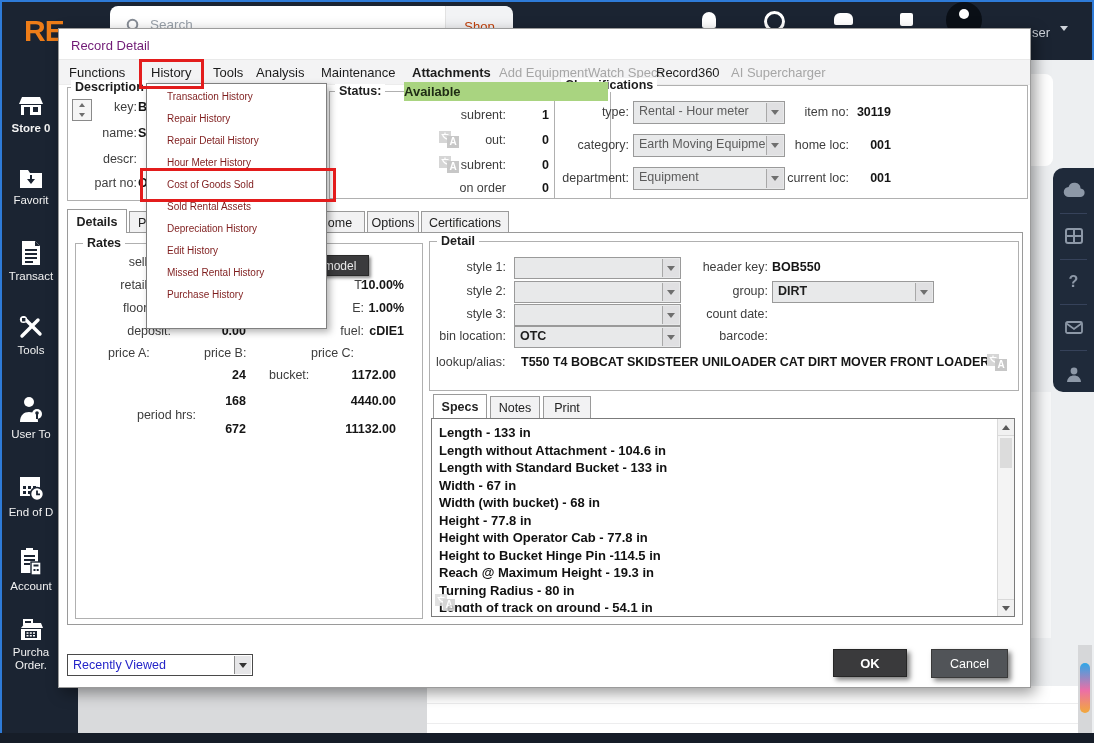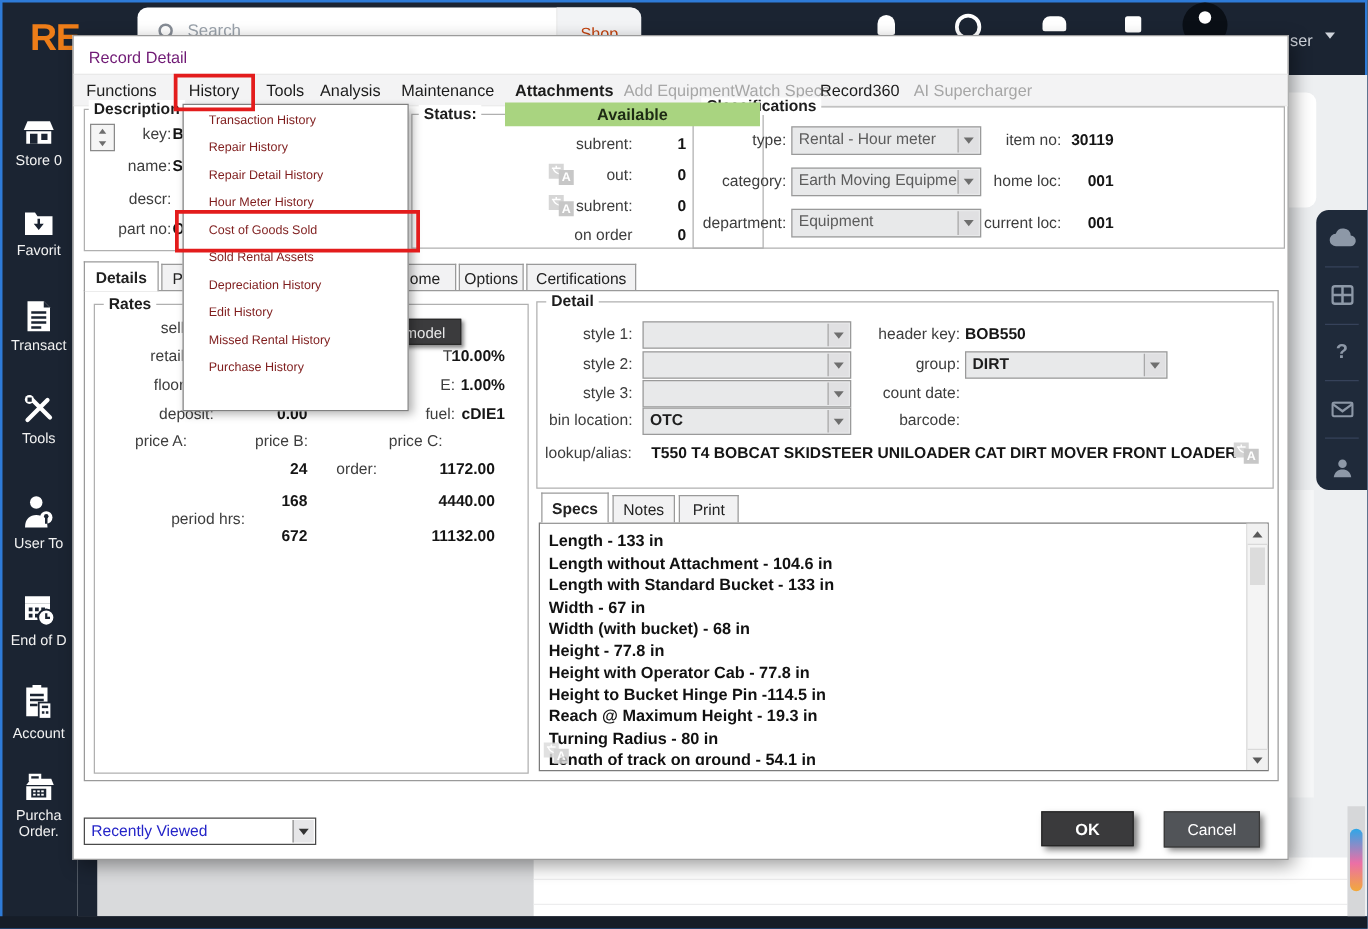--- a/index.html
+++ b/index.html
@@ -68,21 +68,21 @@
   <div class="abs" style="left:702px;top:12px;width:14px;height:16px;background:#fff;border-radius:7px 7px 2px 2px;"></div>
   <div class="abs" style="left:764px;top:11px;width:15px;height:15px;border:3px solid #fff;border-radius:50%;"></div>
   <div class="abs" style="left:834px;top:13px;width:19px;height:12px;background:#fff;border-radius:6px 6px 2px 2px;"></div>
   <div class="abs" style="left:900px;top:13px;width:13px;height:13px;background:#fff;border-radius:2px;"></div>
   <div class="abs" style="left:946px;top:2px;width:36px;height:36px;background:#0a0f16;border-radius:50%;">
     <span class="abs" style="left:13px;top:7px;width:10px;height:10px;background:#fff;border-radius:50%;"></span>
   </div>
   <span class="abs" style="left:1032px;top:25px;font-size:13px;color:#cfd3da;">ser</span>
   <span class="abs" style="left:1060px;top:31px;"><span class="caret-d" style="border-top-color:#cfd3da;"></span></span>
 
-  <div class="side-item" style="top:94px;">
+  <div class="side-item" style="top:94px;font-weight:bold;">
     <span><svg width="26" height="24" viewBox="0 0 26 24">
           <path fill="#fff" d="M4 3h18l3 7H1z"></path>
           <path fill="#fff" d="M3 11h20v10H3z"></path>
           <path fill="#1b2432" d="M6 13h6v8H6zM15 13h5v5h-5z"></path>
         </svg></span>
     <div class="side-label">Store 0</div>
   </div>
   <div class="side-item" style="top:168px;">
     <span><svg width="24" height="22" viewBox="0 0 24 22">
           <path fill="#fff" d="M1 2h8l2 3h12v15H1z"></path>
@@ -233,21 +233,21 @@
     <span class="abs lbl b" style="left:79px;top:71px;">B</span>
     <span class="abs lbl r" style="left:20px;top:97px;width:58px;">name:</span>
     <span class="abs lbl b" style="left:79px;top:97px;">S</span>
     <span class="abs lbl r" style="left:20px;top:123px;width:58px;">descr:</span>
     <span class="abs lbl b" style="left:79px;top:123px;"></span>
     <span class="abs lbl r" style="left:20px;top:147px;width:58px;">part no:</span>
     <span class="abs lbl b" style="left:79px;top:147px;">O</span>
 
     <div class="grp" style="left:270px;top:62px;width:280px;height:106px;"></div>
     <span class="legend" style="left:276px;top:55px;">Status:</span>
-    <div class="abs" style="left:345px;top:53px;width:204px;height:19px;background:#a9d480;z-index:5;text-align:center;font-size:13px;font-weight:bold;color:#1e2b14;line-height:19px;">Available</div>
+    <div class="abs" style="left:345px;top:53px;width:204px;height:19px;background:#a9d480;z-index:5;font-size:13px;font-weight:bold;color:#1e2b14;line-height:19px;">Available</div>
     <span class="abs lbl r" style="left:350px;top:79px;width:97px;">subrent:</span>
     <span class="abs lbl b r" style="left:450px;top:79px;width:40px;">1</span>
     <span class="abs" style="left:379px;top:99px;"><svg width="22" height="22">
           <rect x="1" y="3" width="12" height="12" fill="#d6d6d6"></rect>
           <path d="M3.5 6.5h7M7 4.5v2M4.5 6.5c.6 2.2 3 4.2 5.5 4.8" stroke="#fff" stroke-width="1.2" fill="none"></path>
           <rect x="9" y="8" width="12" height="12" fill="#c7c7c7"></rect>
           <text x="15" y="17" font-size="10" fill="#fff" text-anchor="middle" font-weight="bold" font-family="Liberation Sans">A</text>
         </svg></span>
     <span class="abs lbl r" style="left:350px;top:104px;width:97px;">out:</span>
     <span class="abs lbl b r" style="left:450px;top:104px;width:40px;">0</span>
@@ -312,21 +312,21 @@
     <span class="abs lbl b r" style="left:300px;top:249px;width:45px;">10.00%</span>
     <span class="abs lbl r" style="left:270px;top:272px;width:35px;">E:</span>
     <span class="abs lbl b r" style="left:300px;top:272px;width:45px;">1.00%</span>
     <span class="abs lbl r" style="left:270px;top:295px;width:35px;">fuel:</span>
     <span class="abs lbl b r" style="left:300px;top:295px;width:45px;">cDIE1</span>
     <span class="abs lbl" style="left:49px;top:317px;">price A:</span>
     <span class="abs lbl" style="left:145px;top:317px;">price B:</span>
     <span class="abs lbl" style="left:252px;top:317px;">price C:</span>
     <span class="abs lbl r" style="left:45px;top:339px;width:92px;margin-top:40px;">period hrs:</span>
     <span class="abs lbl b r" style="left:120px;top:339px;width:67px;">24</span>
-    <span class="abs lbl" style="left:210px;top:339px;">order:</span>
+    <span class="abs lbl" style="left:210px;top:339px;">bucket:</span>
     <span class="abs lbl b r" style="left:250px;top:339px;width:87px;">1172.00</span>
     <span class="abs lbl b r" style="left:120px;top:365px;width:67px;">168</span>
     <span class="abs lbl b r" style="left:250px;top:365px;width:87px;">4440.00</span>
     <span class="abs lbl b r" style="left:120px;top:393px;width:67px;">672</span>
     <span class="abs lbl b r" style="left:250px;top:393px;width:87px;">11132.00</span>
 
     <div class="grp" style="left:370px;top:212px;width:588px;height:148px;"></div>
     <span class="legend" style="left:378px;top:205px;">Detail</span>
     <span class="abs lbl r" style="left:380px;top:231px;width:67px;">style 1:</span>
     <div class="dd" style="left:455px;top:228px;width:165px;height:20px;">

